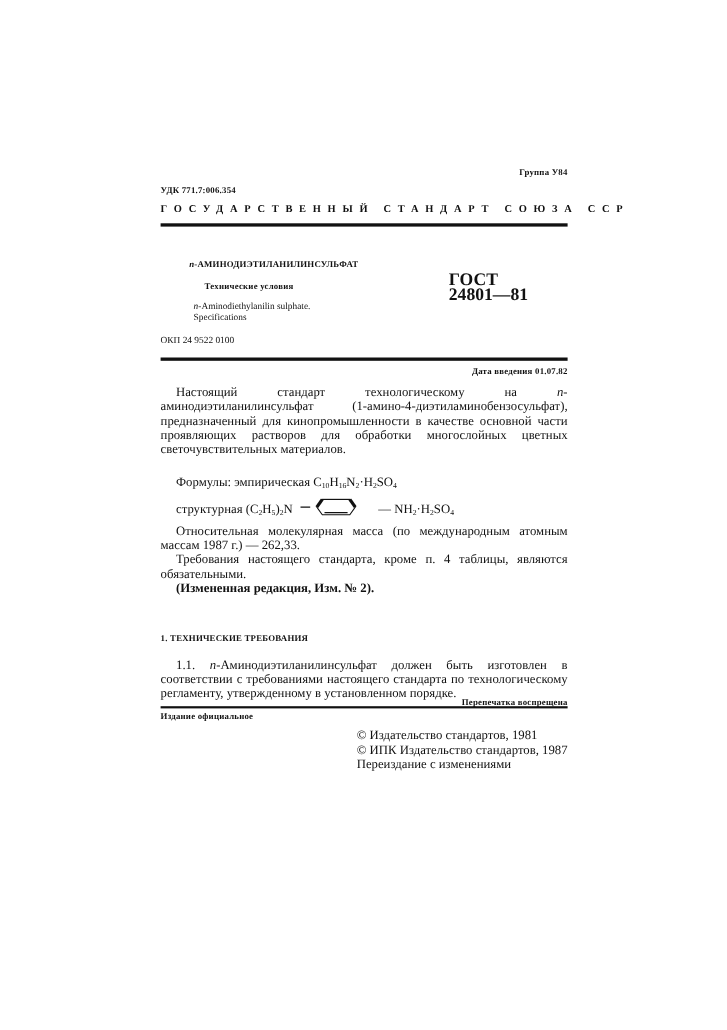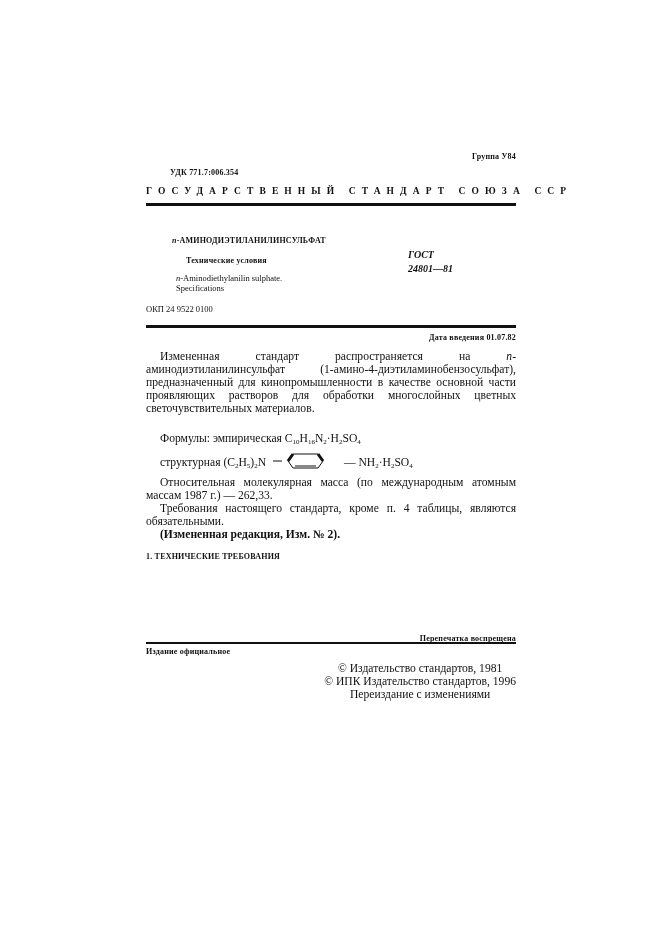--- a/index.html
+++ b/index.html
@@ -9,71 +9,72 @@
   .abs { position: absolute; }
   .bold { font-weight: bold; }
   .small-bold { font-size: 8px; font-weight: bold; letter-spacing: 0.2px; }
   .rule { position: absolute; left: 0; width: 370px; background: #111; }
   .spaced { font-size: 9.5px; font-weight: bold; letter-spacing: 6.1px; white-space: nowrap; }
   .body-text { font-size: 11.6px; line-height: 13px; text-align: justify; }
   .p { margin: 0; }
   .indent { text-indent: 14px; }
   sub { font-size: 7px; vertical-align: -2px; line-height: 0; }
   .center { text-align: left; }
-  .right { text-align: center; }
+  .right { text-align: left; }
 </style>
 </head>
 <body>
 
 <div class="page">
 
-  <div class="abs small-bold" style="left:0; top:168px;margin-left:24px;">УДК 771.7:006.354</div>
+  <div class="abs small-bold" style="left:0; top:168px;">УДК 771.7:006.354</div>
   <div class="abs small-bold" style="right:0; top:152px;">Группа У84</div>
   <div class="abs spaced" style="left:0; top:186px;">ГОСУДАРСТВЕННЫЙ СТАНДАРТ СОЮЗА ССР</div>
   <div class="rule" style="top:203px; height:3px;"></div>
 
   <div class="abs small-bold" style="left:26px; top:236px;">
     <i>n</i><span>-АМИНОДИЭТИЛАНИЛИНСУЛЬФАТ</span>
   </div>
   <div class="abs small-bold center" style="left:40px; width:150px; top:256px; font-weight:bold;">Технические условия</div>
   <div class="abs center" style="left:30px; width:170px; top:273px; font-size:8.5px; line-height:10px;">
     <i>n</i><span>-Aminodiethylanilin sulphate.</span><br>
     <span>Specifications</span>
   </div>
-  <div class="abs bold center" style="left:262px; width:80px; top:248px; font-size:10px; line-height:14px;font-style:italic;">
+  <div class="abs bold center" style="left:262px; width:80px; top:248px; font-size:16px; line-height:14px;">
     <div>ГОСТ</div>
     <div>24801—81</div>
   </div>
   <div class="abs" style="left:0; top:304px; font-size:8.5px;">ОКП 24 9522 0100</div>
   <div class="rule" style="top:325px; height:3px;"></div>
 
   <div class="abs small-bold" style="right:0; top:333px;">Дата введения 01.07.82</div>
 
   <div class="abs body-text" style="left:0; top:350px; width:370px;">
-    <p class="p indent"><span>Измененная стандарт распространяется на </span><i>n</i><span>-аминодиэтиланилинсульфат (1-амино-4-диэтиламинобензосульфат), предназначенный для кинопромышленности в качестве основной части проявляющих растворов для обработки многослойных цветных светочувствительных материалов.</span></p>
+    <p class="p indent"><span>Настоящий стандарт технологическому на </span><i>n</i><span>-аминодиэтиланилинсульфат (1-амино-4-диэтиламинобензосульфат), предназначенный для кинопромышленности в качестве основной части проявляющих растворов для обработки многослойных цветных светочувствительных материалов.</span></p>
     <p class="p indent" style="margin-top:17px;"><span>Формулы: эмпирическая </span><span>C</span><sub>10</sub><span>H</span><sub>16</sub><span>N</span><sub>2</sub><span>·H</span><sub>2</sub><span>SO</span><sub>4</sub></p>
     <div class="indent" style="margin-top:8px; height:14px; white-space:nowrap;">
       <span>структурная </span><span>(C</span><sub>2</sub><span>H</span><sub>5</sub><span>)</span><sub>2</sub><span>N</span>
       <svg width="66" height="16" viewBox="0 0 66 16" style="vertical-align:-3px; margin:0 2px 0 4px;">
         <line x1="0" y1="8" x2="9" y2="8" stroke="#111" stroke-width="1"></line>
         <polygon points="15,8 20,1 45,1 50,8 45,15 20,15" fill="none" stroke="#111" stroke-width="1"></polygon>
         <line x1="15" y1="8" x2="20" y2="1" stroke="#111" stroke-width="3"></line>
         <line x1="45" y1="1" x2="50" y2="8" stroke="#111" stroke-width="3"></line>
         <line x1="22" y1="13" x2="43" y2="13" stroke="#111" stroke-width="1"></line>
       </svg>
       <span>— NH</span><sub>2</sub><span>·H</span><sub>2</sub><span>SO</span><sub>4</sub>
     </div>
     <p class="p indent" style="margin-top:9px;">Относительная молекулярная масса (по международным атомным массам 1987 г.) — 262,33.</p>
     <p class="p indent">Требования настоящего стандарта, кроме п. 4 таблицы, являются обязательными.</p>
     <p class="p indent bold">(Измененная редакция, Изм. № 2).</p>
 
-    <div class="center small-bold" style="margin-top:9px; margin-bottom:11px;">1. ТЕХНИЧЕСКИЕ ТРЕБОВАНИЯ</div>
+    <div class="center small-bold" style="margin-top:33px; margin-bottom:11px;">1. ТЕХНИЧЕСКИЕ ТРЕБОВАНИЯ</div>
+    <p class="p indent"><span>1.1. </span><i>n</i><span>-Аминодиэтиланилинсульфат должен быть изготовлен в соответствии с требованиями настоящего стандарта по технологическому регламенту, утвержденному в установленном порядке.</span></p>
   </div>
 
   <div class="rule" style="top:642px; height:2px;"></div>
   <div class="abs small-bold" style="left:0; top:647px;">Издание официальное</div>
   <div class="abs small-bold" style="right:0; top:634px;">Перепечатка воспрещена</div>
   <div class="abs right" style="right:0; top:662px; font-size:11.6px; line-height:13px;">
     <div>© Издательство стандартов, 1981</div>
-    <div>© ИПК Издательство стандартов, 1996</div>
+    <div>© ИПК Издательство стандартов, 1987</div>
     <div>Переиздание с изменениями</div>
   </div>
 </div>
 
 </body></html>

